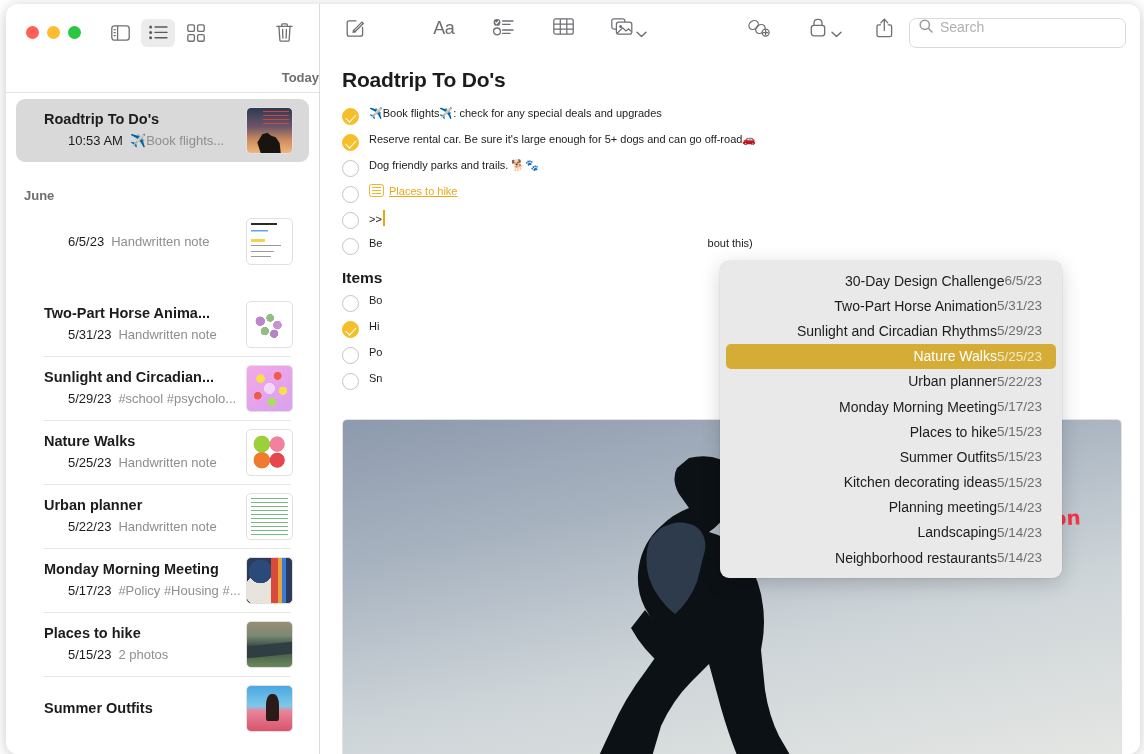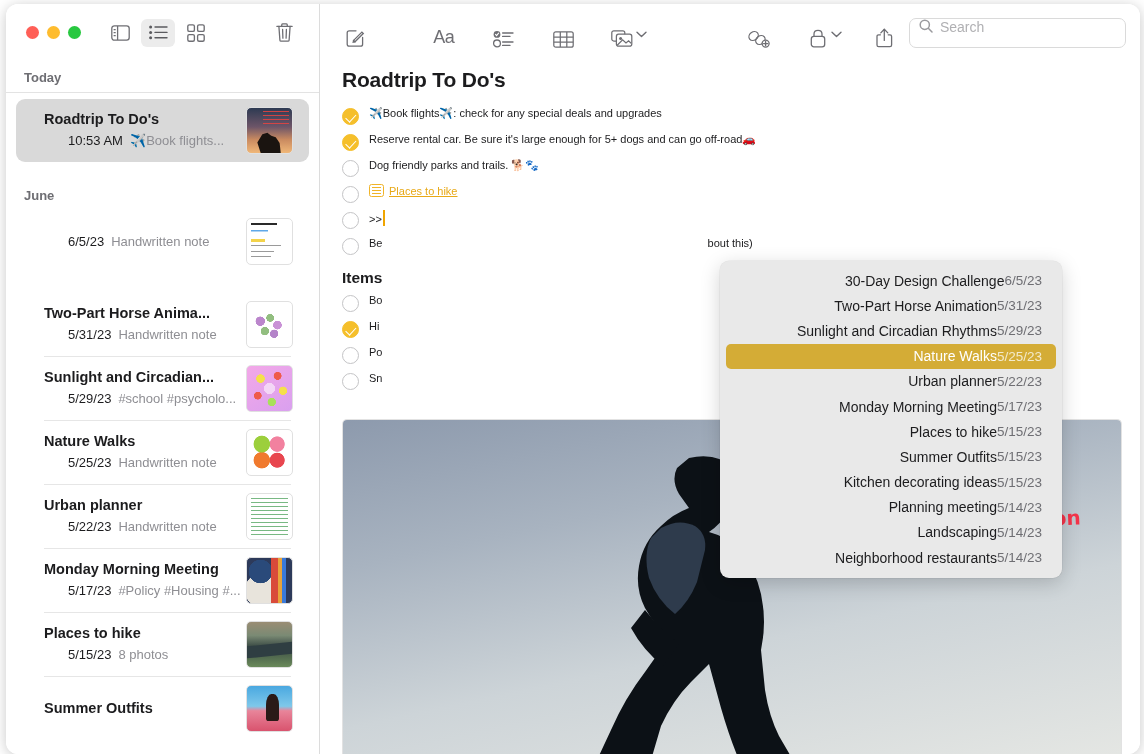--- a/index.html
+++ b/index.html
@@ -56,21 +56,21 @@
   .tool-btn.active { background: #ececec; }
   .tool-btn svg { display: block; }
   .spacer-flex { flex: 1; }
 
   .section-hdr {
     font-size: 13px;
     font-weight: 600;
     color: #6e6e73;
     padding: 6px 0 7px 18px;
   }
-  .section-hdr.first { padding-top: 8px; }
+  .section-hdr.first { padding-top: 8px; text-align: right; }
   .divider-full { height: 1px; background: #e3e3e3; width: 100%; }
   .note-row {
     display: flex;
     align-items: center;
     padding: 8px 16px 8px 0;
     margin: 0 10px;
     border-radius: 9px;
     min-height: 62px;
     position: relative;
   }
@@ -187,21 +187,21 @@
     background: #ffffff; overflow: hidden;
   }
   .main-toolbar {
     height: 58px;
     display: flex; align-items: center;
     padding: 0 14px 0 18px;
     gap: 0;
   }
   .mt-btn {
     width: 38px; height: 30px;
-    display: flex; align-items: flex-end; justify-content: center;
+    display: flex; align-items: flex-start; justify-content: center;
     border-radius: 6px; cursor: default;
   }
   .mt-gap-lg { width: 60px; }
   .mt-gap-md { width: 28px; }
   .mt-gap-sm { width: 8px; }
   .chev { margin-left: -4px; }
   .search-box {
     width: 238px; height: 30px;
     border: 1px solid #dadada;
     border-radius: 7px;
@@ -475,21 +475,21 @@
         </div>
         <div class="thumb th-paint"></div>
       </div>
       <div class="row-sep"></div>
 
       <div class="note-row">
         <div class="note-row-inner">
           <div class="note-title">Places to hike</div>
           <div class="note-meta">
             <span class="note-date">5/15/23</span>
-            <span class="snippet">8 photos</span>
+            <span class="snippet">2 photos</span>
           </div>
         </div>
         <div class="thumb th-river"></div>
       </div>
       <div class="row-sep"></div>
 
       <div class="note-row">
         <div class="note-row-inner">
           <div class="note-title">Summer Outfits</div>
         </div>

